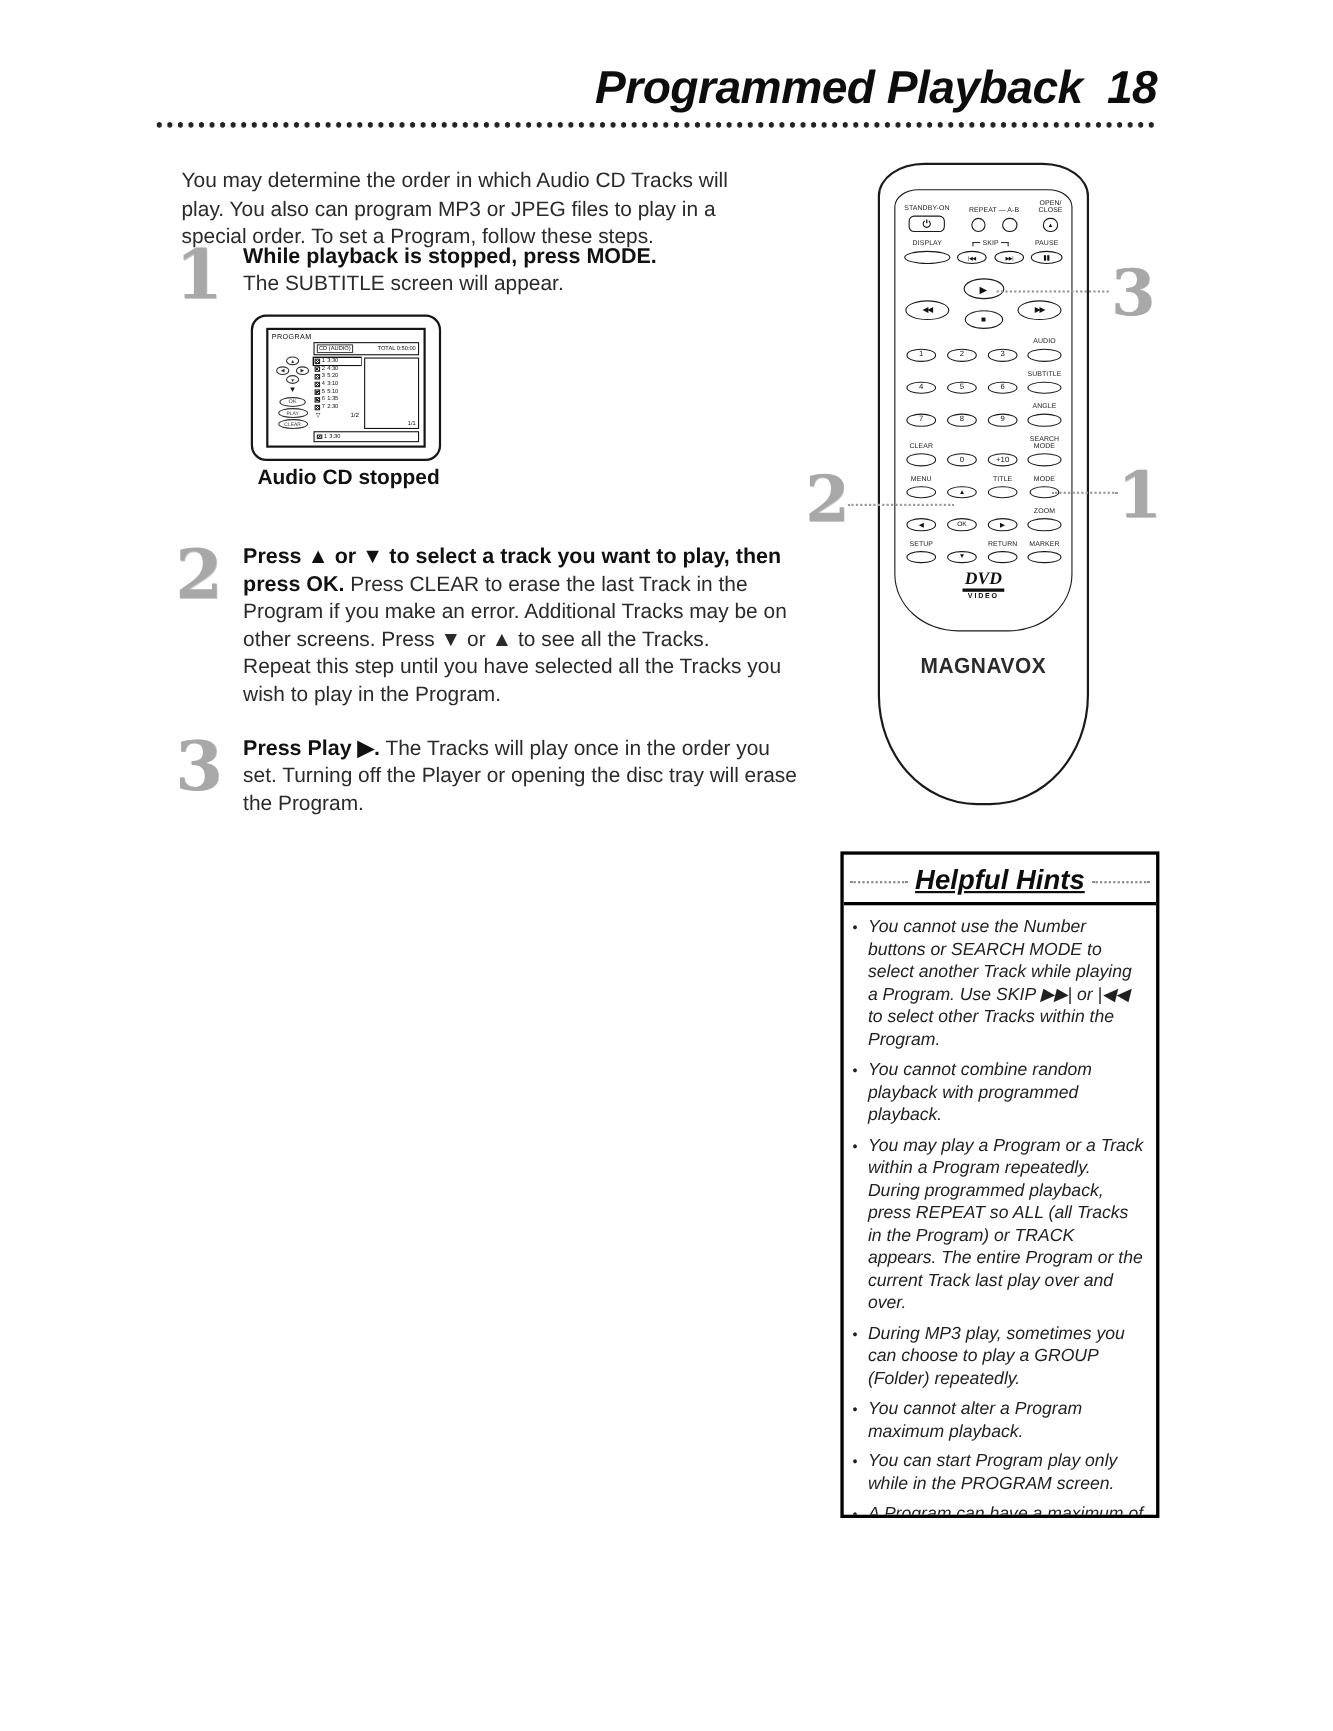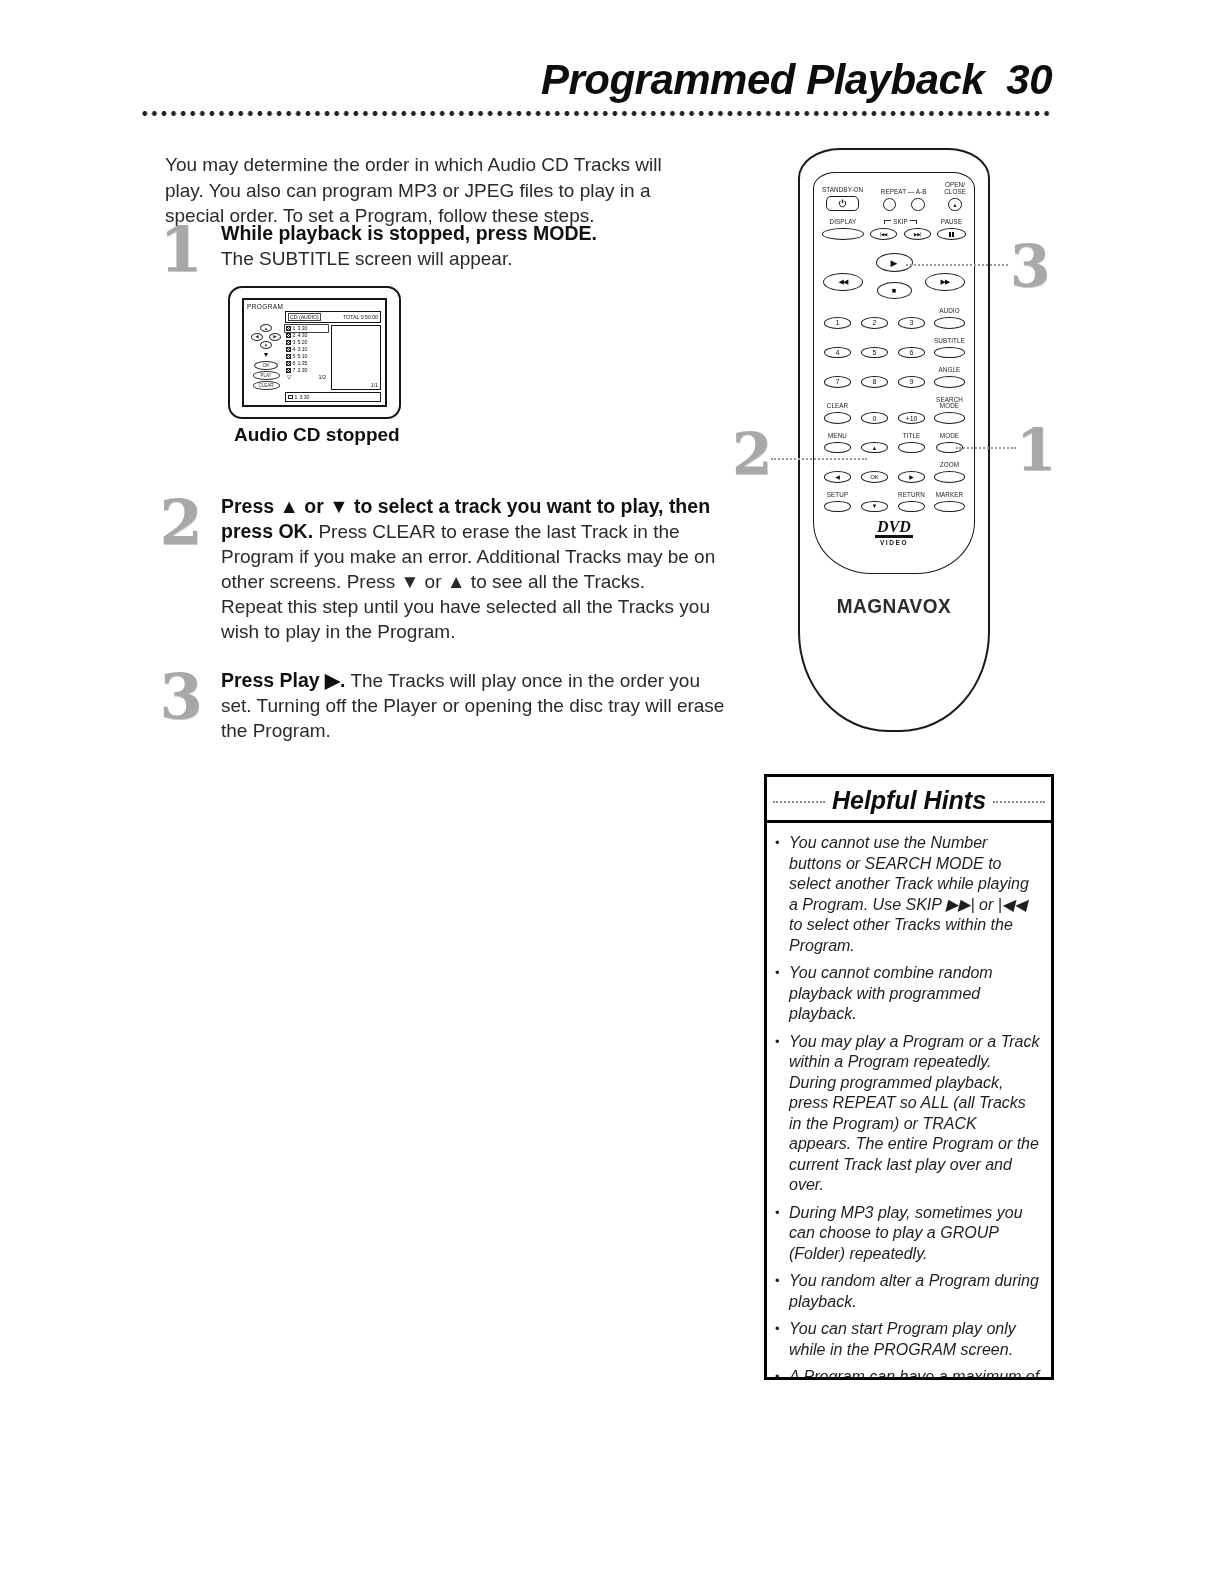--- a/index.html
+++ b/index.html
@@ -164,32 +164,32 @@
   #lead1 { left: 956px; top: 447px; width: 60px; }
   #lead2 { left: 771px; top: 458px; width: 96px; }
 
   
   .hints {
     position: absolute; left: 764px; top: 774px; width: 290px; height: 606px;
     border: 3.5px solid #000; background: #fff; overflow: hidden;
   }
   .hints-head { display: flex; align-items: center; padding: 9px 6px 5px; border-bottom: 3px solid #000; }
   .hints-head .dots { flex: 1; height: 0; border-top: 2px dotted #8a8a8a; margin-top: 3px; }
-  .hints-title { font-size: 25px; font-weight: bold; font-style: italic; padding: 0 7px; color: #0d0d0d; }
+  .hints-title { font-size: 25px; font-weight: bold; font-style: italic; padding: 0 7px; color: #0d0d0d; text-decoration: underline; }
   .hints-body { padding: 10px 9px 6px 8px; display: flex; flex-direction: column; gap: 7px; }
   .hint { display: flex; gap: 7px; font-style: italic; font-size: 16px; line-height: 20.5px; color: #1f1f1f; }
   .hint .bullet { flex: 0 0 7px; font-size: 13px; line-height: 20.5px; font-style: normal; }
 </style>
 </head>
 <body>
 
 <div class="page">
 
   <div class="title-block">
-    <span>Programmed Playback</span><span class="pageno">30</span>
+    <span>Programmed Playback</span><span class="pageno">18</span>
   </div>
   <div class="dotted-rule"></div>
 
   <p class="intro">You may determine the order in which Audio CD Tracks will play. You also can program MP3 or JPEG files to play in a special order. To set a Program, follow these steps.</p>
 
   <div class="step" id="step1">
     <div class="step-num">1</div>
     <div class="step-body">
       <b class="block">While playback is stopped, press MODE.</b><span class="step-cont">The SUBTITLE screen will appear.</span>
     </div>
@@ -545,21 +545,21 @@
         <div class="hint">
         <span class="bullet">•</span>
         <span class="hint-text">You may play a Program or a Track within a Program repeatedly. During programmed playback, press REPEAT so ALL (all Tracks in the Program) or TRACK appears. The entire Program or the current Track last play over and over.</span>
       </div>
         <div class="hint">
         <span class="bullet">•</span>
         <span class="hint-text">During MP3 play, sometimes you can choose to play a GROUP (Folder) repeatedly.</span>
       </div>
         <div class="hint">
         <span class="bullet">•</span>
-        <span class="hint-text">You random alter a Program during playback.</span>
+        <span class="hint-text">You cannot alter a Program maximum playback.</span>
       </div>
         <div class="hint">
         <span class="bullet">•</span>
         <span class="hint-text">You can start Program play only while in the PROGRAM screen.</span>
       </div>
         <div class="hint">
         <span class="bullet">•</span>
         <span class="hint-text">A Program can have a maximum of 99 Tracks.</span>
       </div>
       </div>

